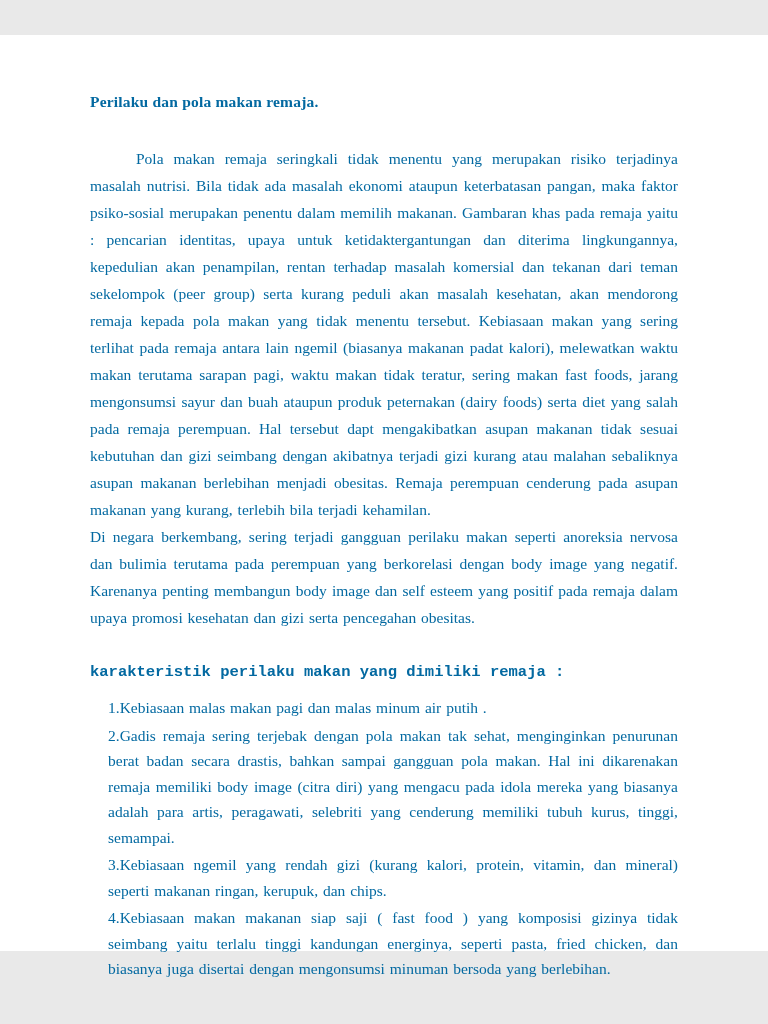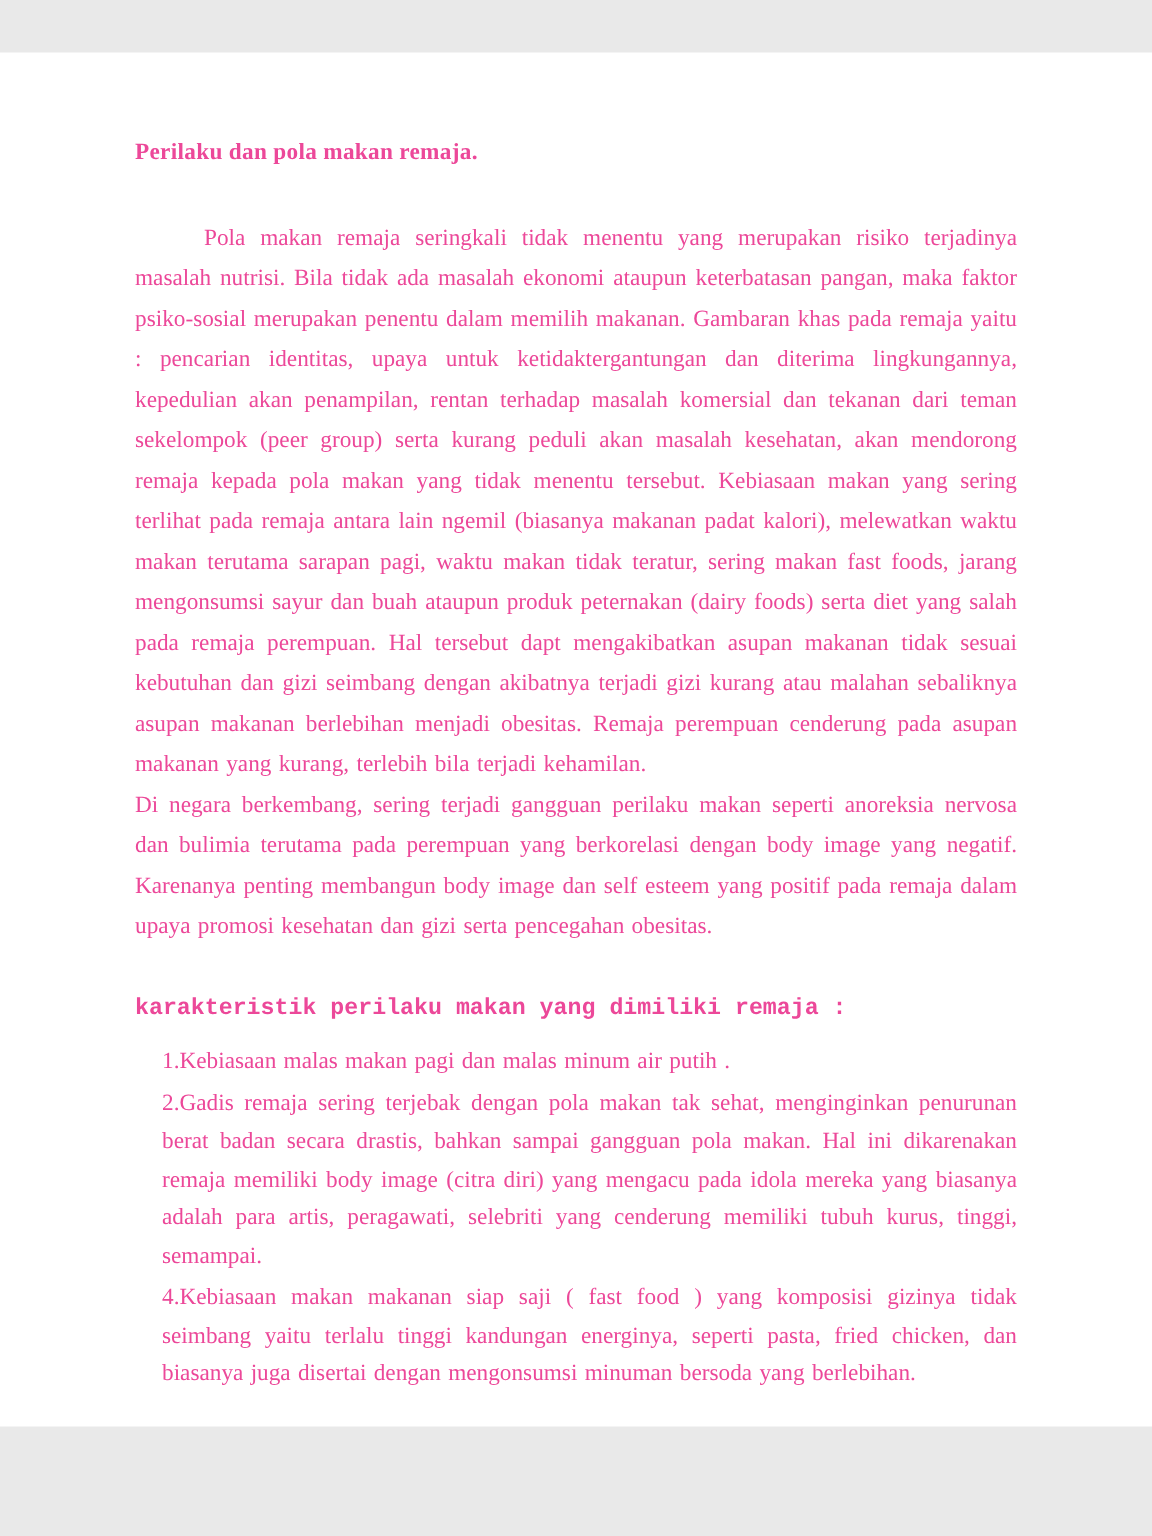--- a/index.html
+++ b/index.html
@@ -16,21 +16,21 @@
   }
   .doc-page {
     position: absolute;
     top: 35px;
     left: 0;
     width: 768px;
     height: 916px;
     background: #ffffff;
     box-sizing: border-box;
     padding: 58px 90px 40px 90px;
-    color: #ec4899;
+    color: #0369a1;
   }
   .doc-title {
     font-weight: bold;
     font-size: 15.5px;
     letter-spacing: 0.2px;
     margin: 0 0 34px 0;
   }
   .para {
     font-size: 15.5px;
     line-height: 27px;
@@ -68,16 +68,17 @@
 
   <p class="para indent">Pola makan remaja seringkali tidak menentu yang merupakan risiko terjadinya masalah nutrisi. Bila tidak ada masalah ekonomi ataupun keterbatasan pangan, maka faktor psiko-sosial merupakan penentu dalam memilih makanan. Gambaran khas pada remaja yaitu : pencarian identitas, upaya untuk ketidaktergantungan dan diterima lingkungannya, kepedulian akan penampilan, rentan terhadap masalah komersial dan tekanan dari teman sekelompok (peer group) serta kurang peduli akan masalah kesehatan, akan mendorong remaja kepada pola makan yang tidak menentu tersebut. Kebiasaan makan yang sering terlihat pada remaja antara lain ngemil (biasanya makanan padat kalori), melewatkan waktu makan terutama sarapan pagi, waktu makan tidak teratur, sering makan fast foods, jarang mengonsumsi sayur dan buah ataupun produk peternakan (dairy foods) serta diet yang salah pada remaja perempuan. Hal tersebut dapt mengakibatkan asupan makanan tidak sesuai kebutuhan dan gizi seimbang dengan akibatnya terjadi gizi kurang atau malahan sebaliknya asupan makanan berlebihan menjadi obesitas. Remaja perempuan cenderung pada asupan makanan yang kurang, terlebih bila terjadi kehamilan.</p>
 
   <p class="para">Di negara berkembang, sering terjadi gangguan perilaku makan seperti anoreksia nervosa dan bulimia terutama pada perempuan yang berkorelasi dengan body image yang negatif. Karenanya penting membangun body image dan self esteem yang positif pada remaja dalam upaya promosi kesehatan dan gizi serta pencegahan obesitas.</p>
 
   <h2 class="section-heading">karakteristik perilaku makan yang dimiliki remaja :</h2>
 
   <div class="char-list">
     <div class="list-item">1.Kebiasaan malas makan pagi dan malas minum air putih .</div>
     <div class="list-item">2.Gadis remaja sering terjebak dengan pola makan tak sehat, menginginkan penurunan berat badan secara drastis, bahkan sampai gangguan pola makan. Hal ini dikarenakan remaja memiliki body image (citra diri) yang mengacu pada idola mereka yang biasanya adalah para artis, peragawati, selebriti yang cenderung memiliki tubuh kurus, tinggi, semampai.</div>
+    <div class="list-item">3.Kebiasaan ngemil yang rendah gizi (kurang kalori, protein, vitamin, dan mineral) seperti makanan ringan, kerupuk, dan chips.</div>
     <div class="list-item">4.Kebiasaan makan makanan siap saji ( fast food ) yang komposisi gizinya tidak seimbang yaitu terlalu tinggi kandungan energinya, seperti pasta, fried chicken, dan biasanya juga disertai dengan mengonsumsi minuman bersoda yang berlebihan.</div>
   </div>
 
 </div>
 
 </body></html>

